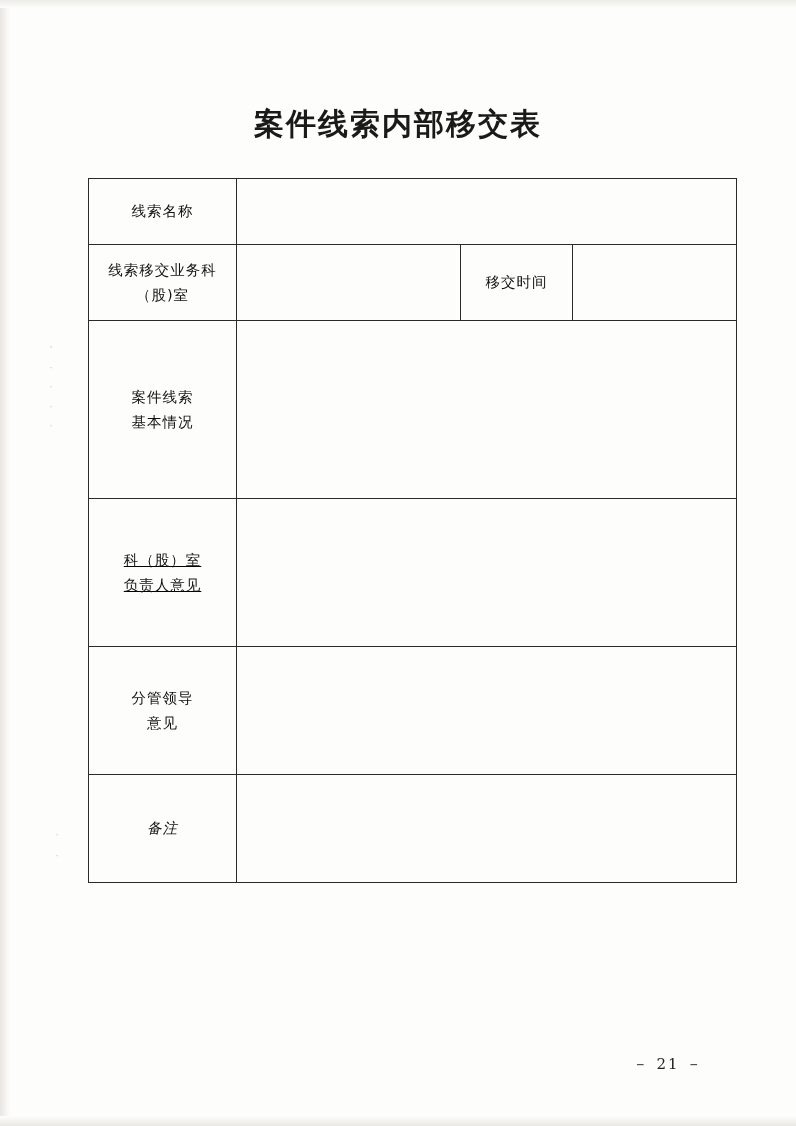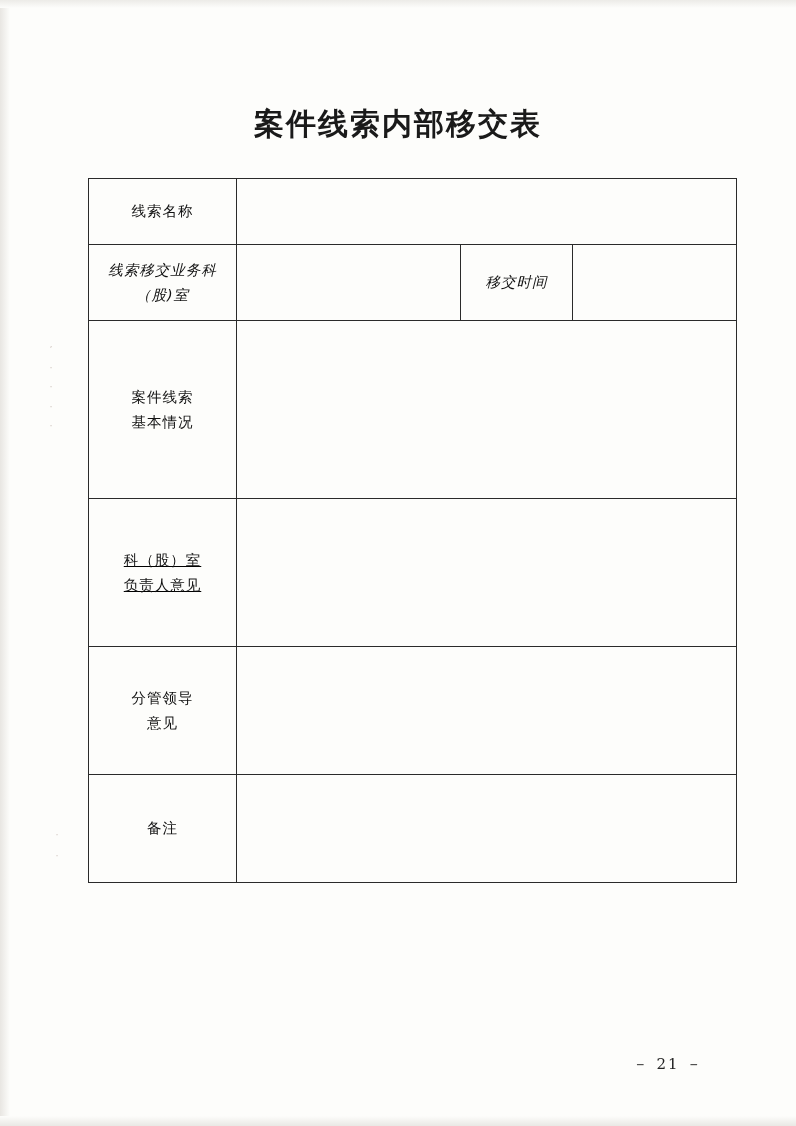--- a/index.html
+++ b/index.html
@@ -74,26 +74,26 @@
     letter-spacing: 1px;
   }
   td.value {
     text-align: left;
   }
   td.midlabel {
     width: 112px;
     letter-spacing: 1px;
   }
   .r1 { height: 66px; }
-  .r2 { height: 76px; font-style: italic; }
+  .r2 { height: 76px; }
   .r3 { height: 178px; }
   .r4 { height: 148px; text-decoration: underline; }
   .r5 { height: 128px; margin-top: 44px; }
   .r6 { height: 112px; }
-  .r7 { height: 108px; }
+  .r7 { height: 108px; font-style: italic; }
 
   .lab2 { line-height: 1.8; }
 
   .page-number {
     position: absolute;
     left: 0;
     top: 1055px;
     width: 796px;
     text-align: center;
     font-size: 15px;

